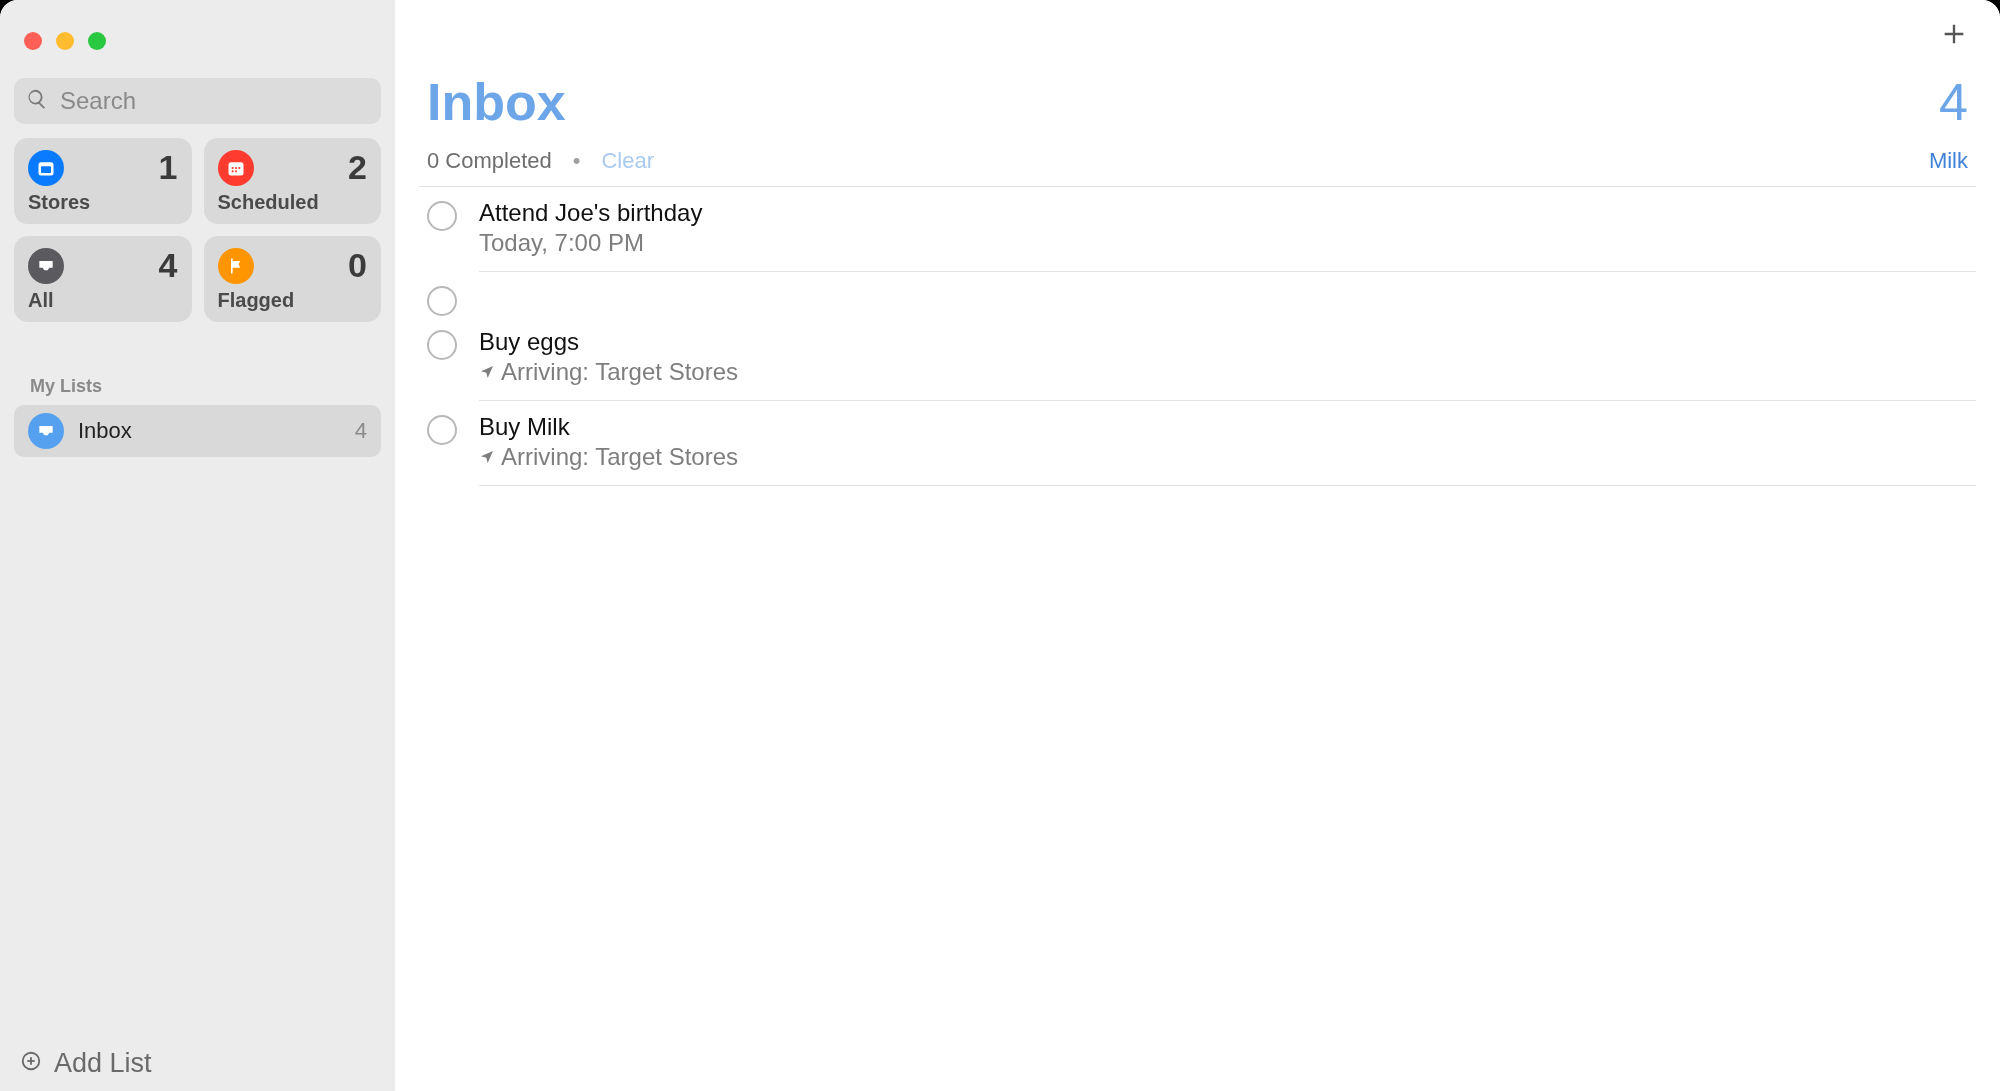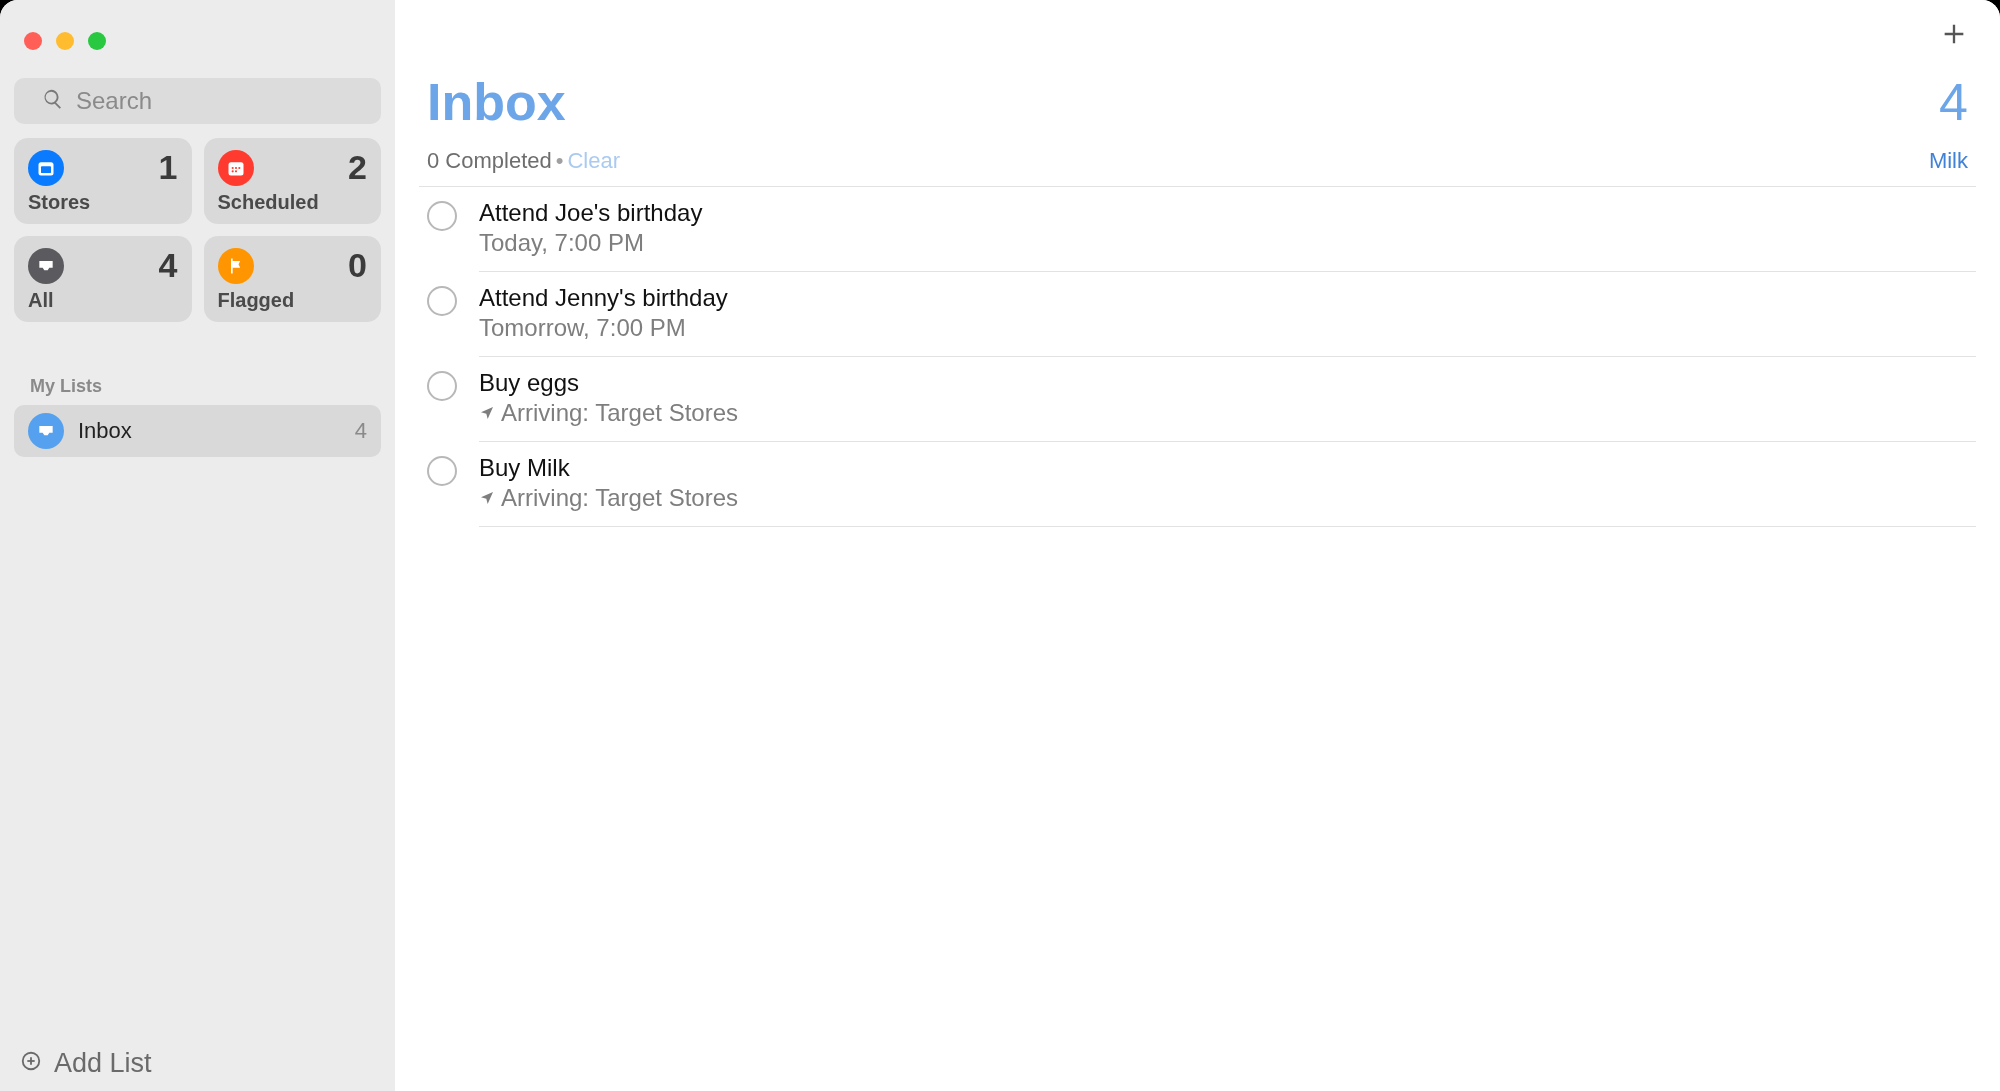--- a/index.html
+++ b/index.html
@@ -53,21 +53,21 @@
   }
   .traffic .dot {
     width: 18px; height: 18px; border-radius: 50%;
   }
   .search {
     display: flex;
     align-items: center;
     gap: 10px;
     background: #dcdcdc;
     border-radius: 10px;
-    padding: 8px 28px;
+    padding: 8px 12px;
     margin: 0 0 14px 0;
   }
   .search svg { width: 22px; height: 22px; fill: #7a7a7a; }
   .search input {
     border: none;
     background: transparent;
     outline: none;
     font-size: 24px;
     color: #333;
     width: 100%;
@@ -170,21 +170,21 @@
     color: var(--accent-blue);
   }
   .subheader {
     display: flex;
     justify-content: space-between;
     align-items: center;
     padding: 16px 8px 12px 8px;
     font-size: 22px;
     color: #6e6e6e;
   }
-  .subheader .left { display: flex; align-items: center; gap: 4px; }
+  .subheader .left { display: flex; align-items: center; gap: 21px; }
   .subheader .clear { color: #aacaf0; }
   .subheader .dotp { color: #a0a0a0; }
   .subheader .show { color: #3f82d7; }
   .divider { height: 1px; background: var(--divider); margin: 0 0 0 0; }
   .rows { padding: 0 0 16px 8px; }
   .row {
     display: flex;
     align-items: flex-start;
     gap: 22px;
     padding: 12px 0 0 0;
@@ -351,26 +351,20 @@
         <div class="row-body">
           <div class="row-title">Attend Joe's birthday</div>
           <div class="row-sub">
             <span>Today, 7:00 PM</span>
           </div>
         </div>
       </div>
 
       <div class="row">
         <div class="checkbox"></div>
-        <div class="row-body">
-          <div class="row-title">Attend Jenny's birthday</div>
-          <div class="row-sub">
-            <span>Tomorrow, 7:00 PM</span>
-          </div>
-        </div>
       </div>
 
       <div class="row">
         <div class="checkbox"></div>
         <div class="row-body">
           <div class="row-title">Buy eggs</div>
           <div class="row-sub">
             <span>
               <svg viewBox="0 0 24 24">
                   <path d="M3 11l18-8-8 18-2-8z"></path>

